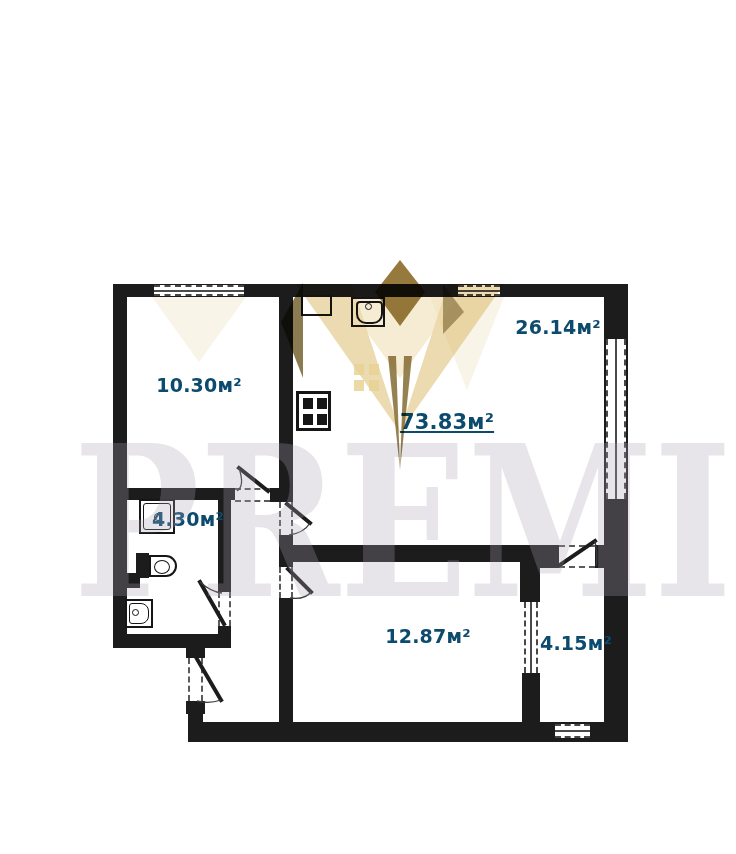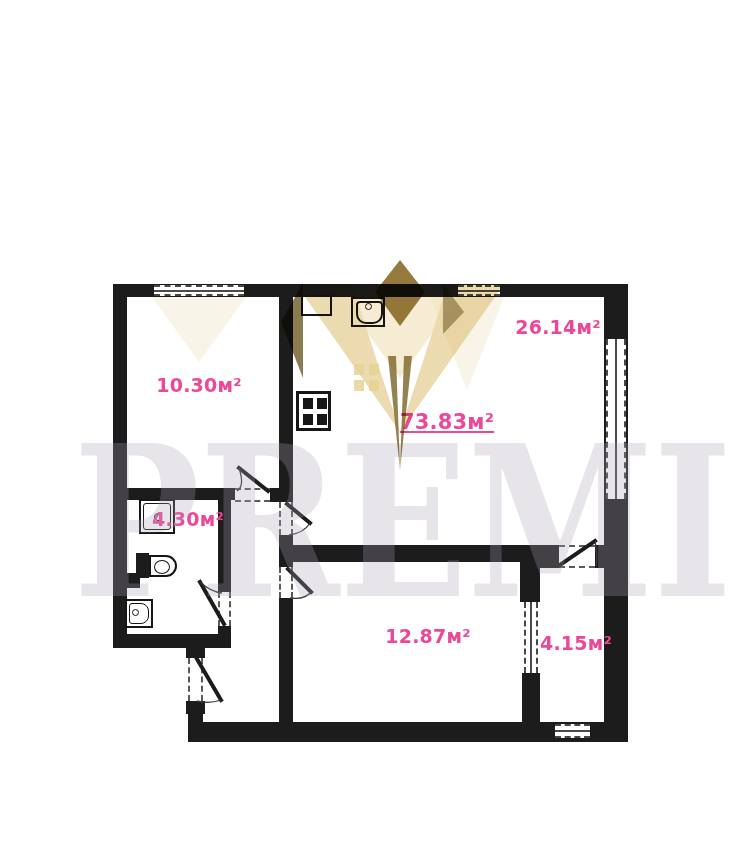--- a/index.html
+++ b/index.html
@@ -24,21 +24,21 @@
   .win-h i{position:absolute;left:0;right:0;top:50%;height:2px;margin-top:-1px;background:#4a4a4a;}
   .win-v i{position:absolute;top:0;bottom:0;left:50%;width:2px;margin-left:-1px;background:#4a4a4a;}
   .open-h{position:absolute;background:#fff;border-top:2px dashed #5a5a5a;
           border-bottom:2px dashed #5a5a5a;box-sizing:border-box;z-index:3;}
   .open-v{position:absolute;background:#fff;border-left:2px dashed #5a5a5a;
           border-right:2px dashed #5a5a5a;box-sizing:border-box;z-index:3;}
   .cap{position:absolute;background:#1c1c1c;z-index:4;}
   .fixture{position:absolute;background:#fff;border:2px solid #161616;box-sizing:border-box;z-index:4;}
   .doors{position:absolute;left:0;top:0;z-index:5;pointer-events:none;}
   .room-label{position:absolute;z-index:5;transform:translate(-50%,-50%);
-    font-size:19px;font-weight:600;color:#ec4899;letter-spacing:0.2px;white-space:nowrap;}
+    font-size:19px;font-weight:600;color:#0c4a6e;letter-spacing:0.2px;white-space:nowrap;}
 </style>
 </head>
 <body>
 
 <div class="canvas">
 
   <div class="wm-brand">PREMIER</div>
 
   <div class="wall" style="left:113px;top:284px;width:515px;height:13px;"></div>
   <div class="wall" style="left:113px;top:284px;width:14px;height:364px;"></div>

